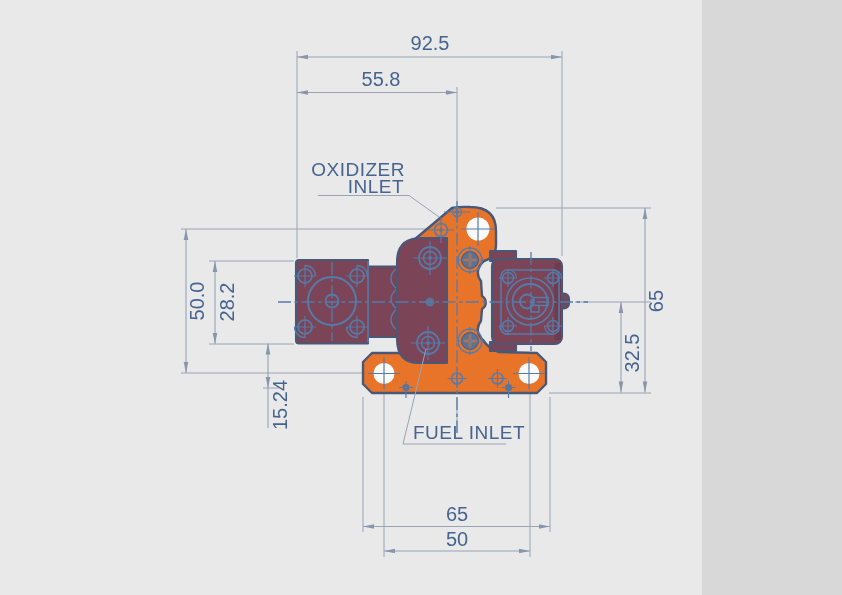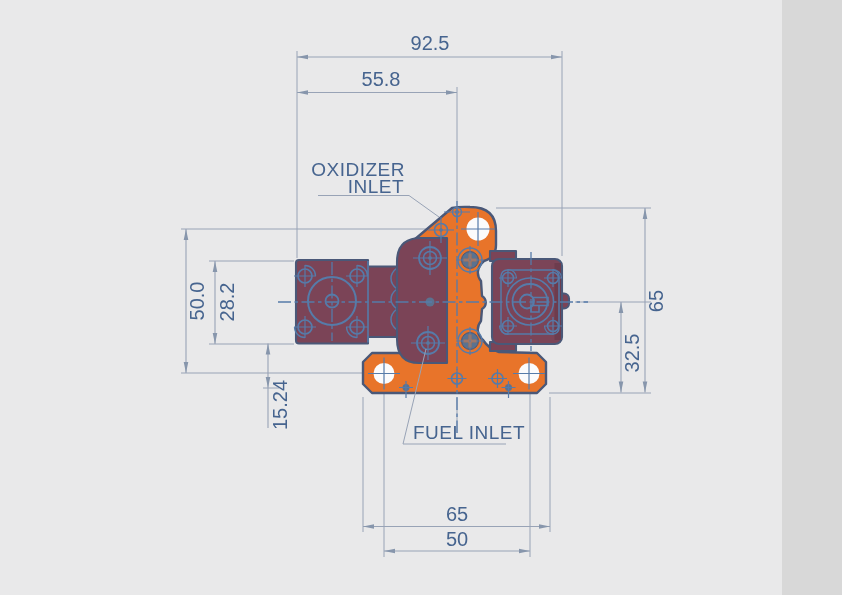--- a/index.html
+++ b/index.html
@@ -2,21 +2,21 @@
 <html style="--background: #e9e9ea; --body-orange: #e8742a; --body-maroon: #7b4457; --outline: #4a5878; --detail-blue: #567ba9; --fastener-steel: #5b7290; --dimension-line: #98a3b6; --dimension-text: #46648f; --hole-white: #fbfbfc;"><head>
 <meta charset="utf-8">
 <style>
   :root{
     --background:#e9e9ea; --body-orange:#e8742a; --body-maroon:#7b4457;
     --outline:#4a5878; --detail-blue:#567ba9; --fastener-steel:#5b7290;
     --dimension-line:#98a3b6; --dimension-text:#46648f; --hole-white:#fbfbfc;
   }
   html,body{margin:0;padding:0;}
   body{background:#d8d8d8;font-family:"Liberation Sans",sans-serif;}
-  .canvas{width:782px;height:595px;background:var(--background);overflow:hidden;position:relative;}
+  .canvas{width:702px;height:595px;background:var(--background);overflow:hidden;position:relative;}
   svg{display:block;}
   .dim-line{stroke:var(--dimension-line);stroke-width:1.1;fill:none;}
   .ext-line{stroke:var(--dimension-line);stroke-width:1;fill:none;}
   .arr{fill:#8796ac;stroke:none;}
   .dim-text{fill:var(--dimension-text);font-size:20px;font-family:"Liberation Sans",sans-serif;}
   .label-text{fill:var(--dimension-text);font-size:19px;font-family:"Liberation Sans",sans-serif;letter-spacing:.5px;}
   .orange{fill:var(--body-orange);stroke:var(--outline);stroke-width:2.4;stroke-linejoin:round;}
   .maroon{fill:var(--body-maroon);stroke:var(--outline);stroke-width:2.1;stroke-linejoin:round;}
   .steel{stroke:var(--detail-blue);fill:none;}
   .centerline{stroke:var(--detail-blue);stroke-width:1.3;fill:none;stroke-dasharray:13 3.5 3.5 3.5;}

